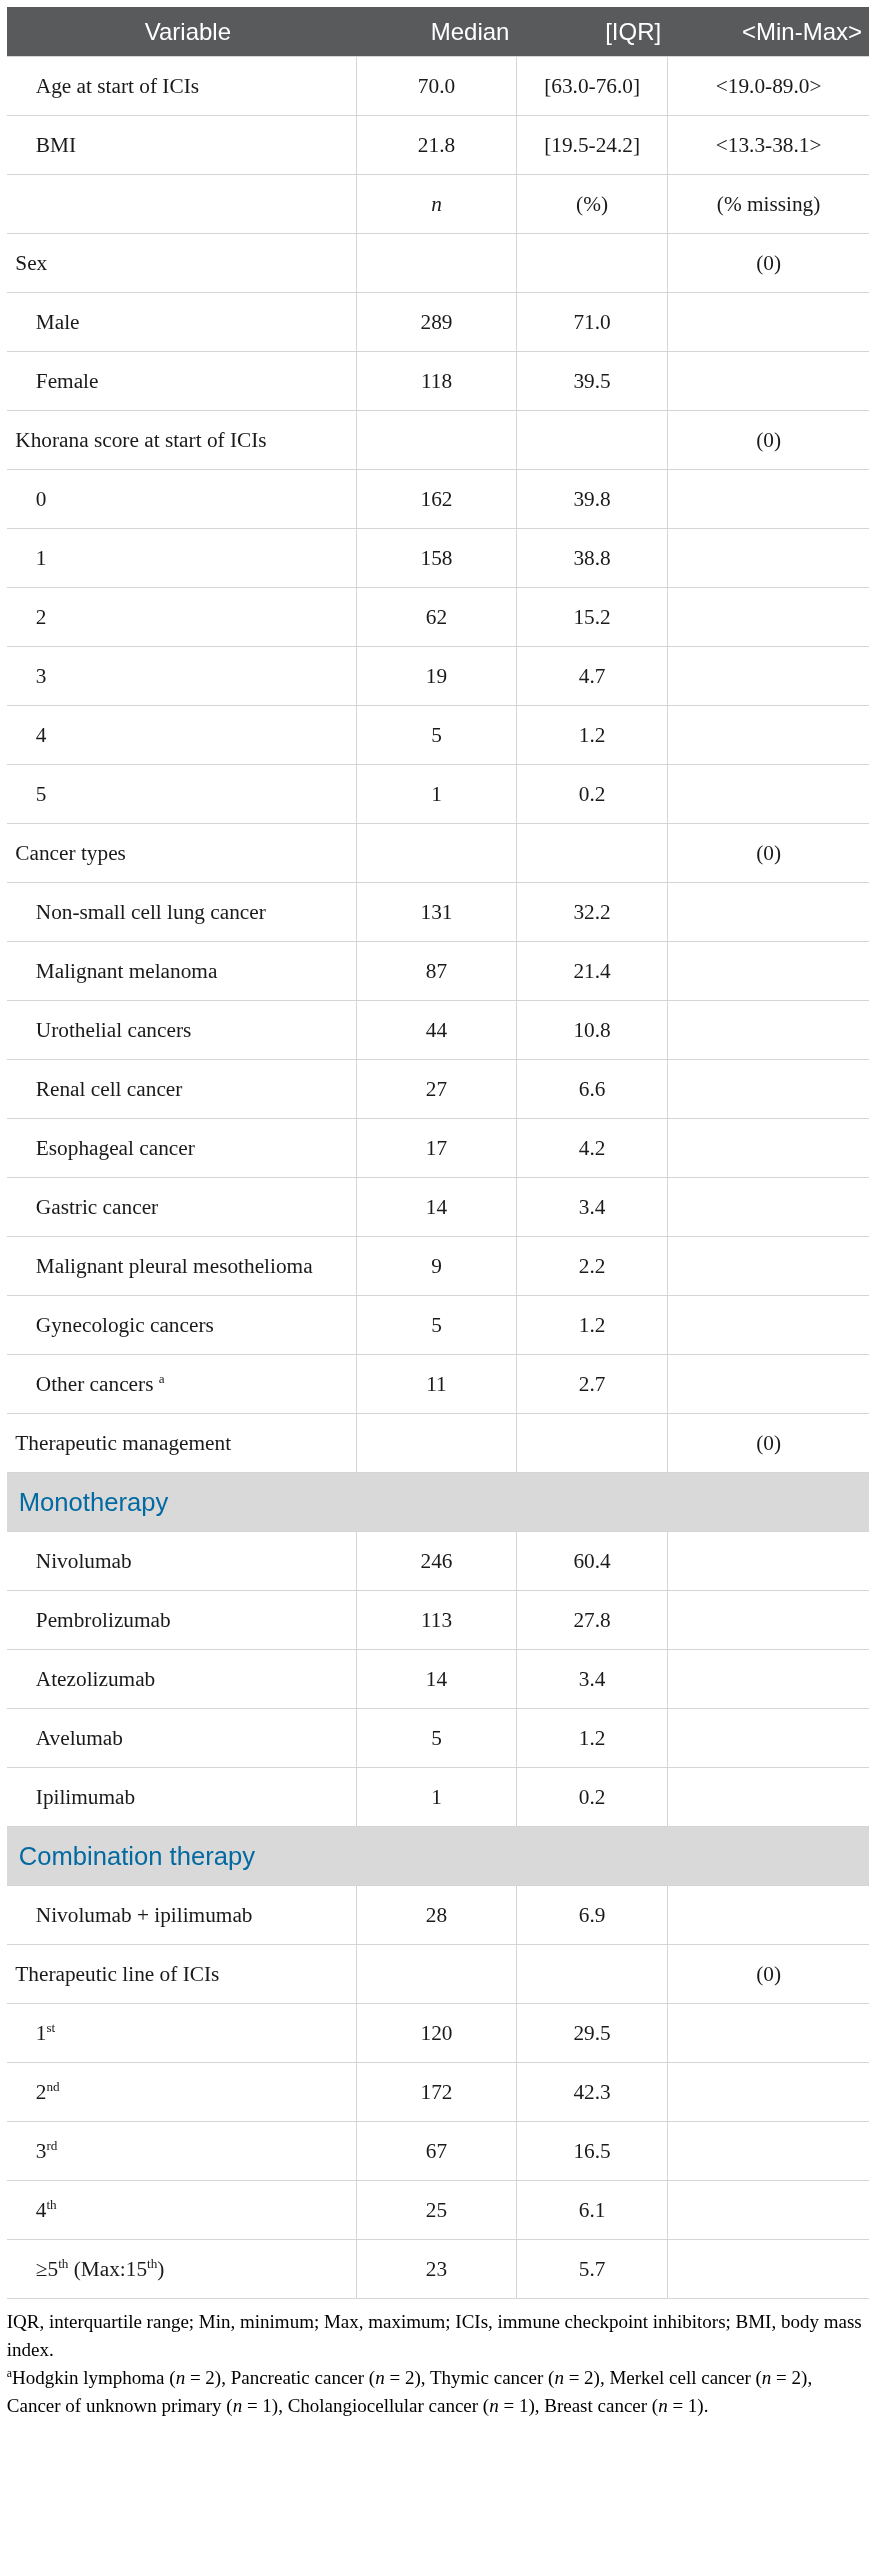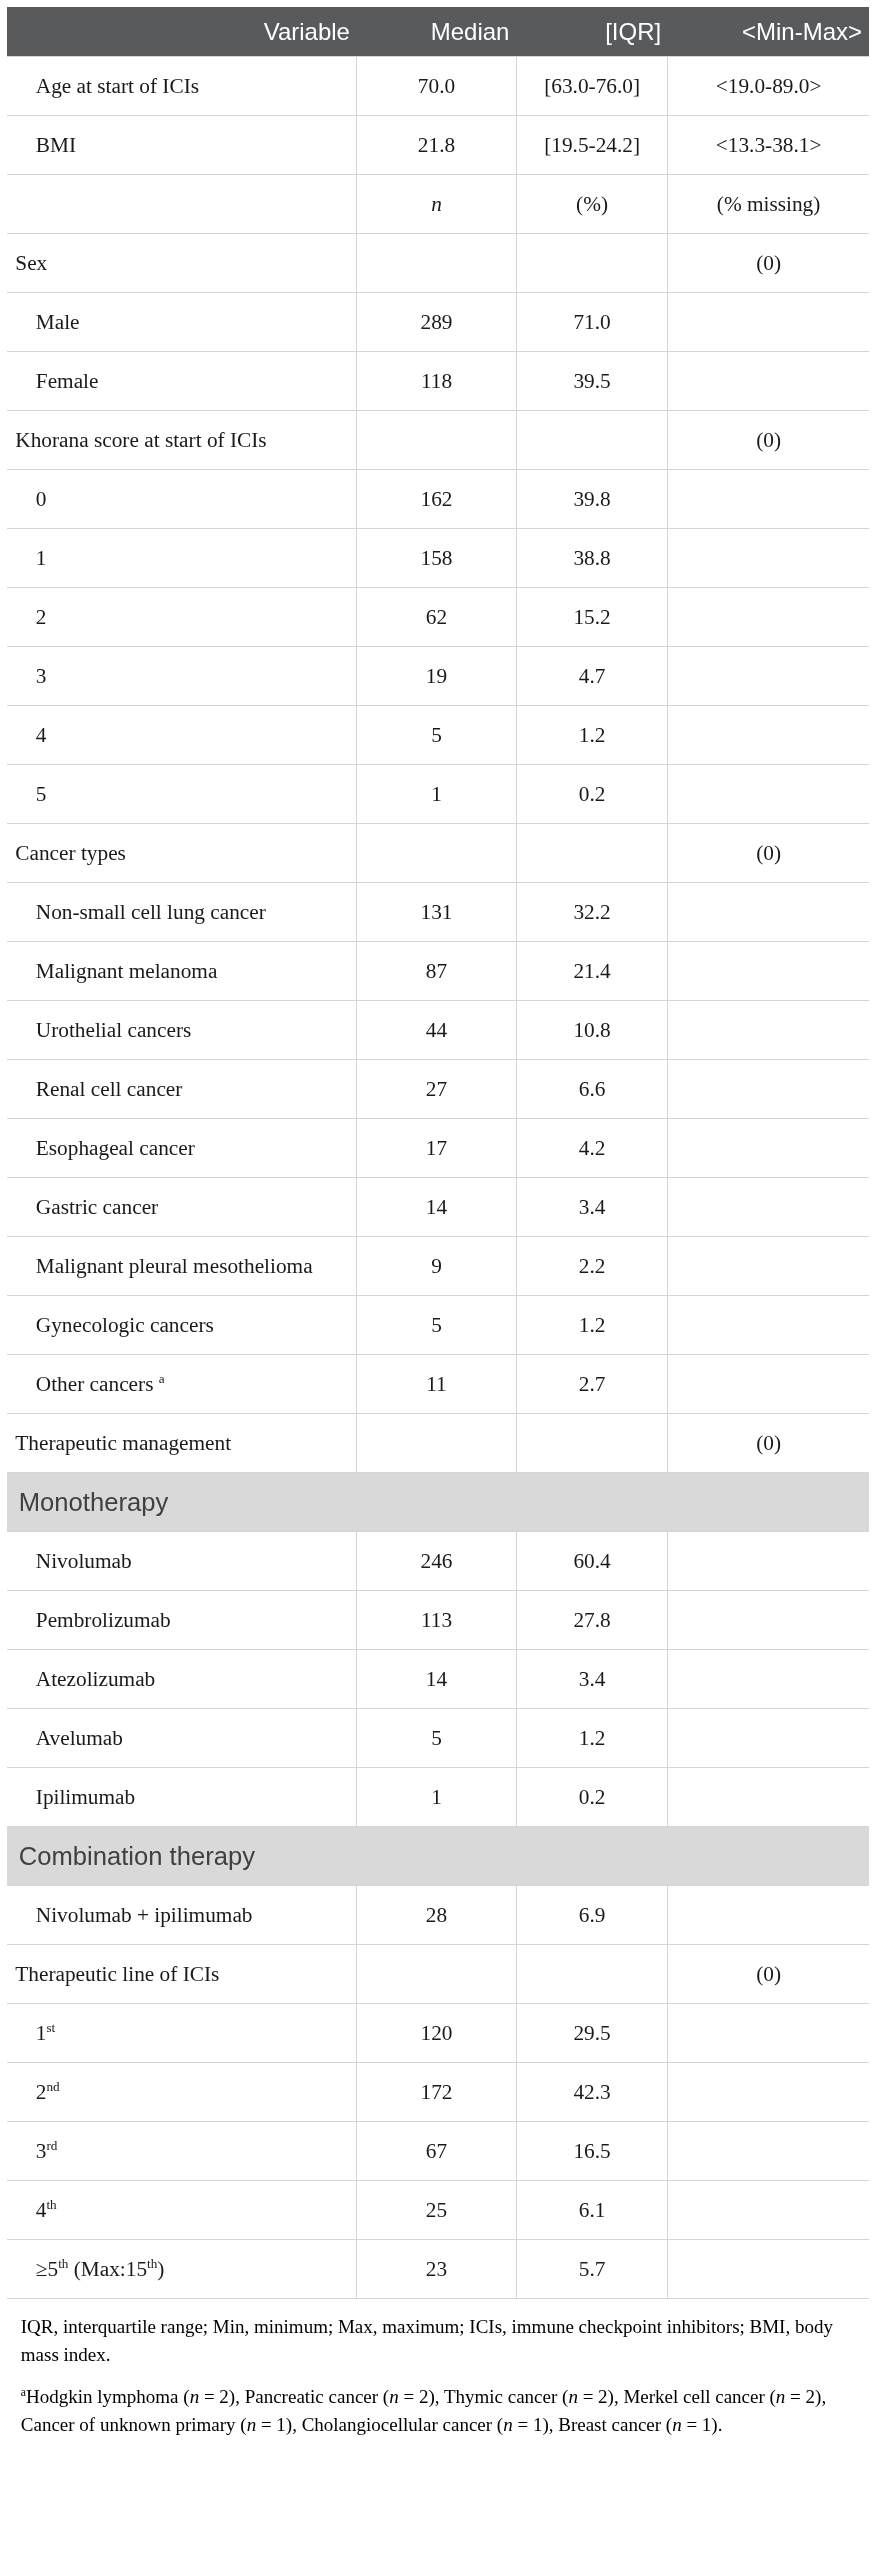--- a/index.html
+++ b/index.html
@@ -20,21 +20,21 @@
   thead th {
     background: var(--header-bg, #595a5c);
     color: var(--header-text, #ffffff);
     font-family: "Liberation Sans", "DejaVu Sans", sans-serif;
     font-size: 24px;
     font-weight: 400;
     line-height: 25.6px;
     padding: 12px 6.8px;
     text-align: right;
   }
-  thead th.col-variable { text-align: right; padding-left: 19px; }
+  thead th.col-variable { text-align: center; padding-left: 19px; }
 
   tbody td {
     border: 0.9px solid var(--border, #d5d5d5);
     font-size: 21.3px;
     line-height: 24px;
     padding: 17px 6.8px;
     vertical-align: middle;
     background: #ffffff;
   }
   tbody tr td:first-child { border-left: none; }
@@ -43,35 +43,35 @@
   td.label { text-align: left; padding-left: 8.5px; padding-right: 1px; }
   td.label.indent { padding-left: 29px; }
   td.num { text-align: center; }
 
   tr.section-row td {
     background: var(--section-bg, #d9d9d9);
     font-family: "Liberation Sans", "DejaVu Sans", sans-serif;
     font-size: 25.6px;
     line-height: 29px;
     padding: 14.5px 6.8px 14.5px 12px;
-    color: #404040;
+    color: #0369a1;
     text-align: left;
   }
 
   sup { font-size: 62%; line-height: 0; }
   i { font-style: italic; }
 
   .footnotes {
     width: 862px;
     margin-top: 8.5px;
     font-size: 19px;
     line-height: 28px;
     color: #000000;
   }
-  .footnotes p { margin: 14px; font-family: Liberation Serif, serif; }
+  .footnotes p { margin: 0; font-family: Liberation Serif, serif; }
 </style>
 </head>
 <body>
 
 <div class="page">
   <table class="char-table">
     <colgroup>
       <col style="width:40.6%">
       <col style="width:18.5%">
       <col style="width:17.6%">

